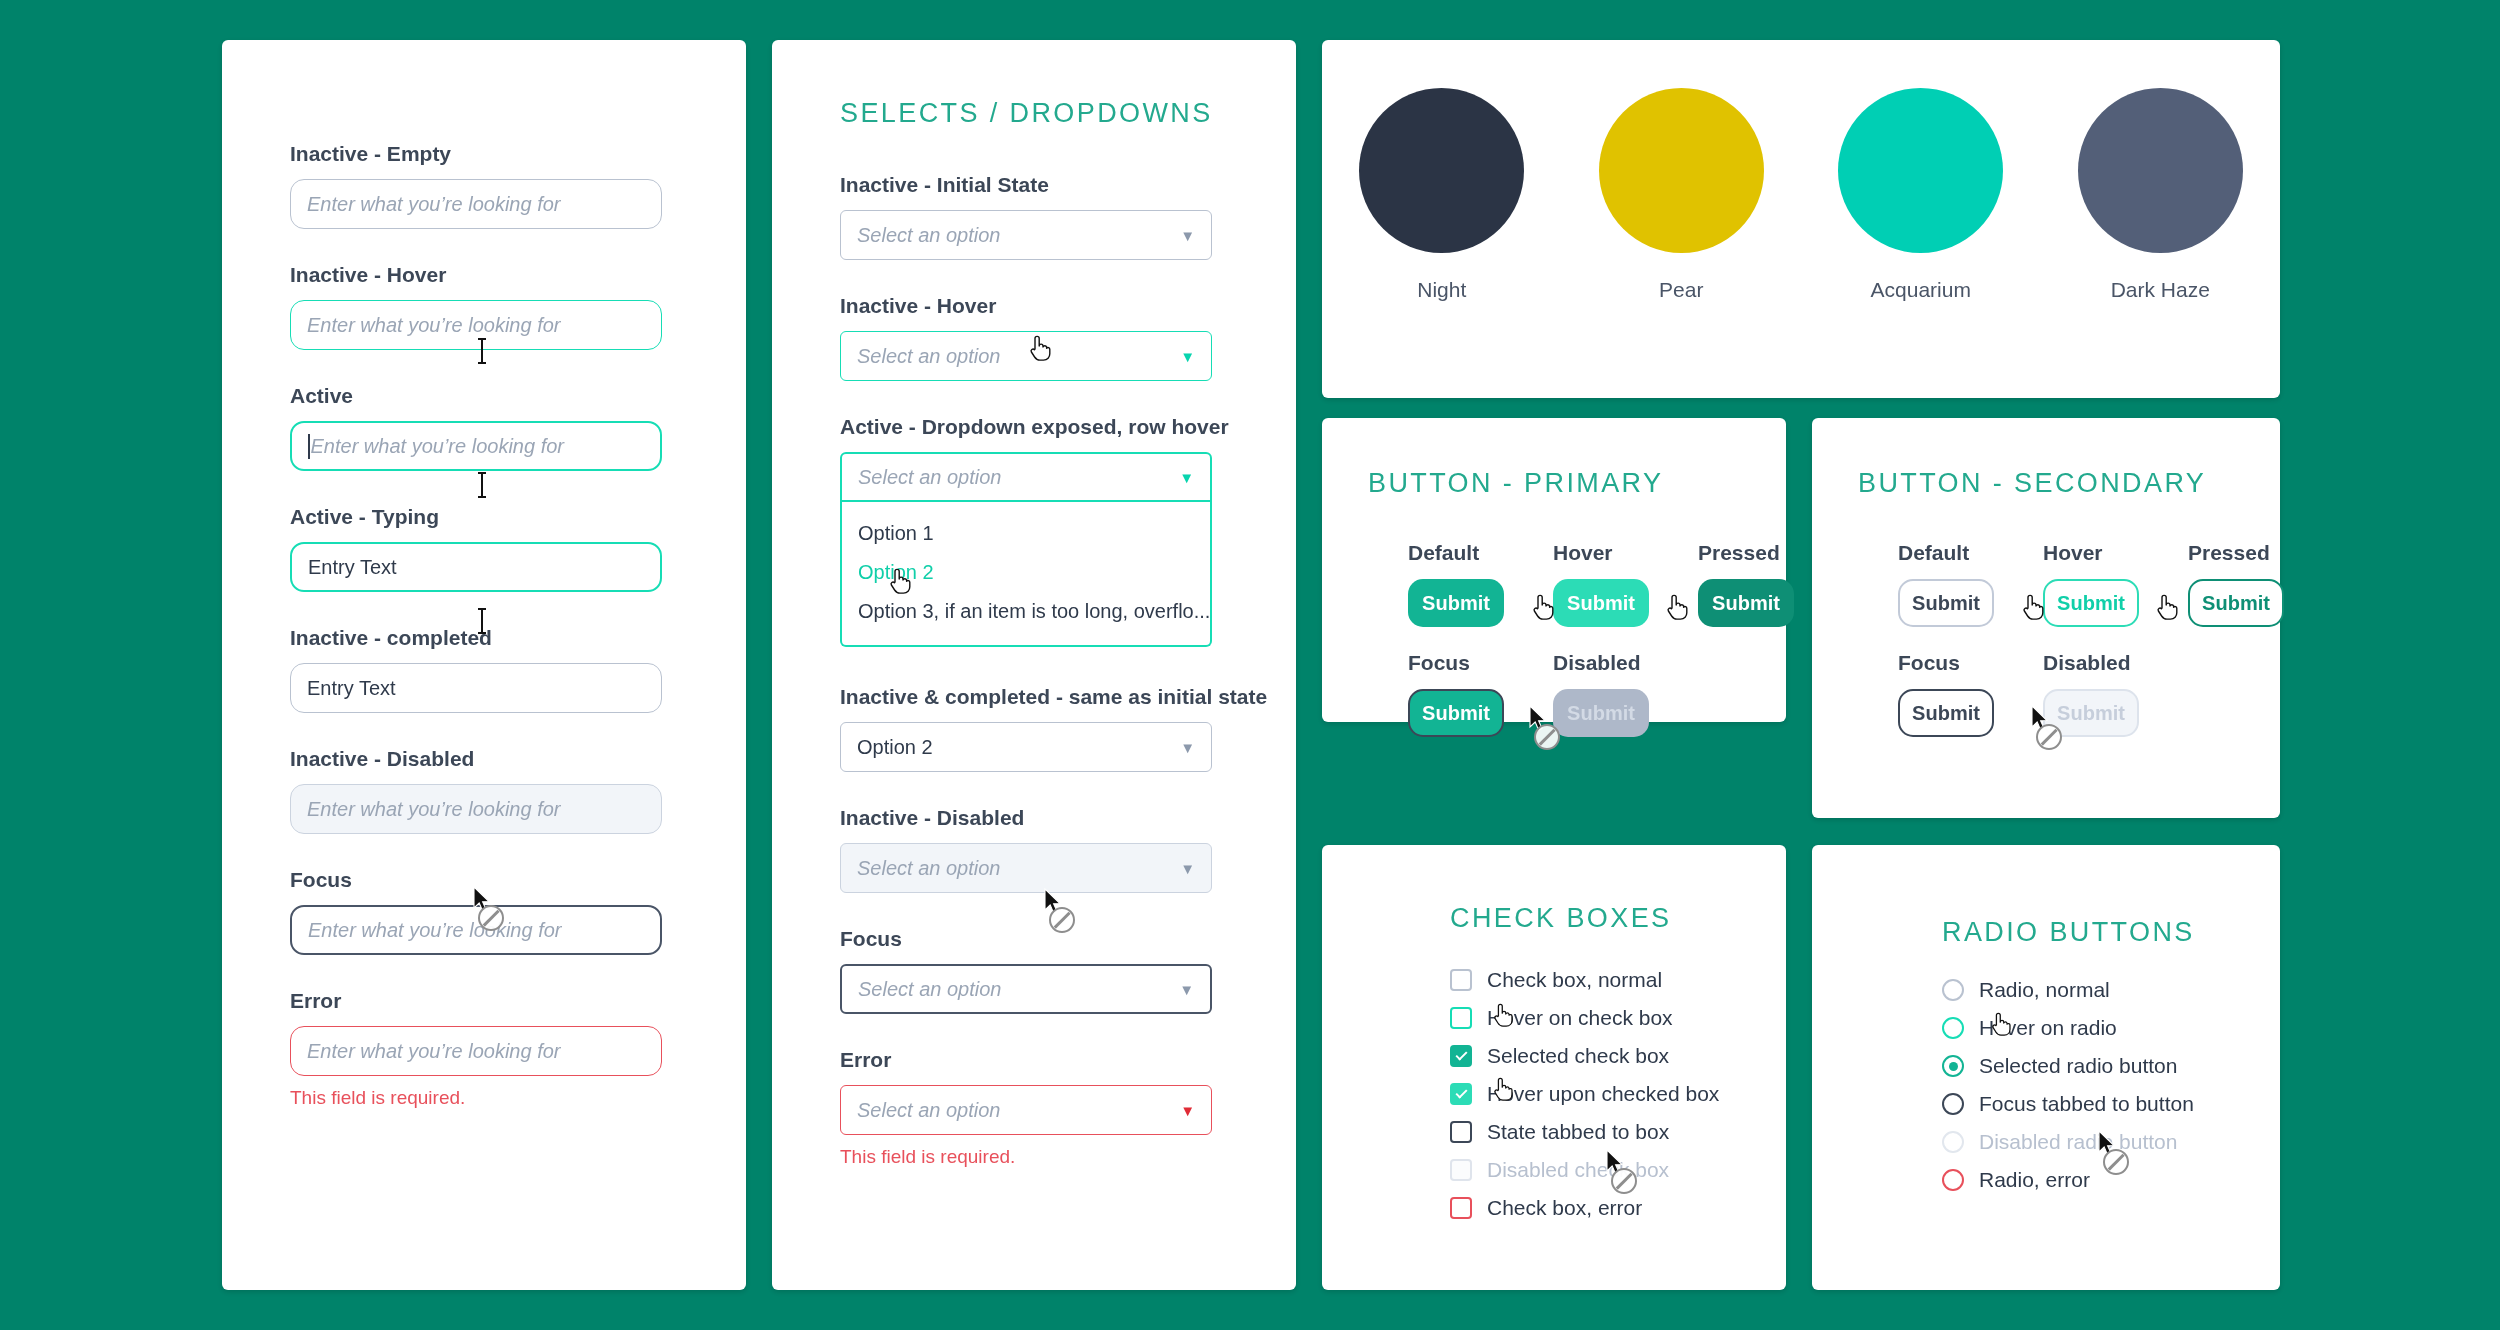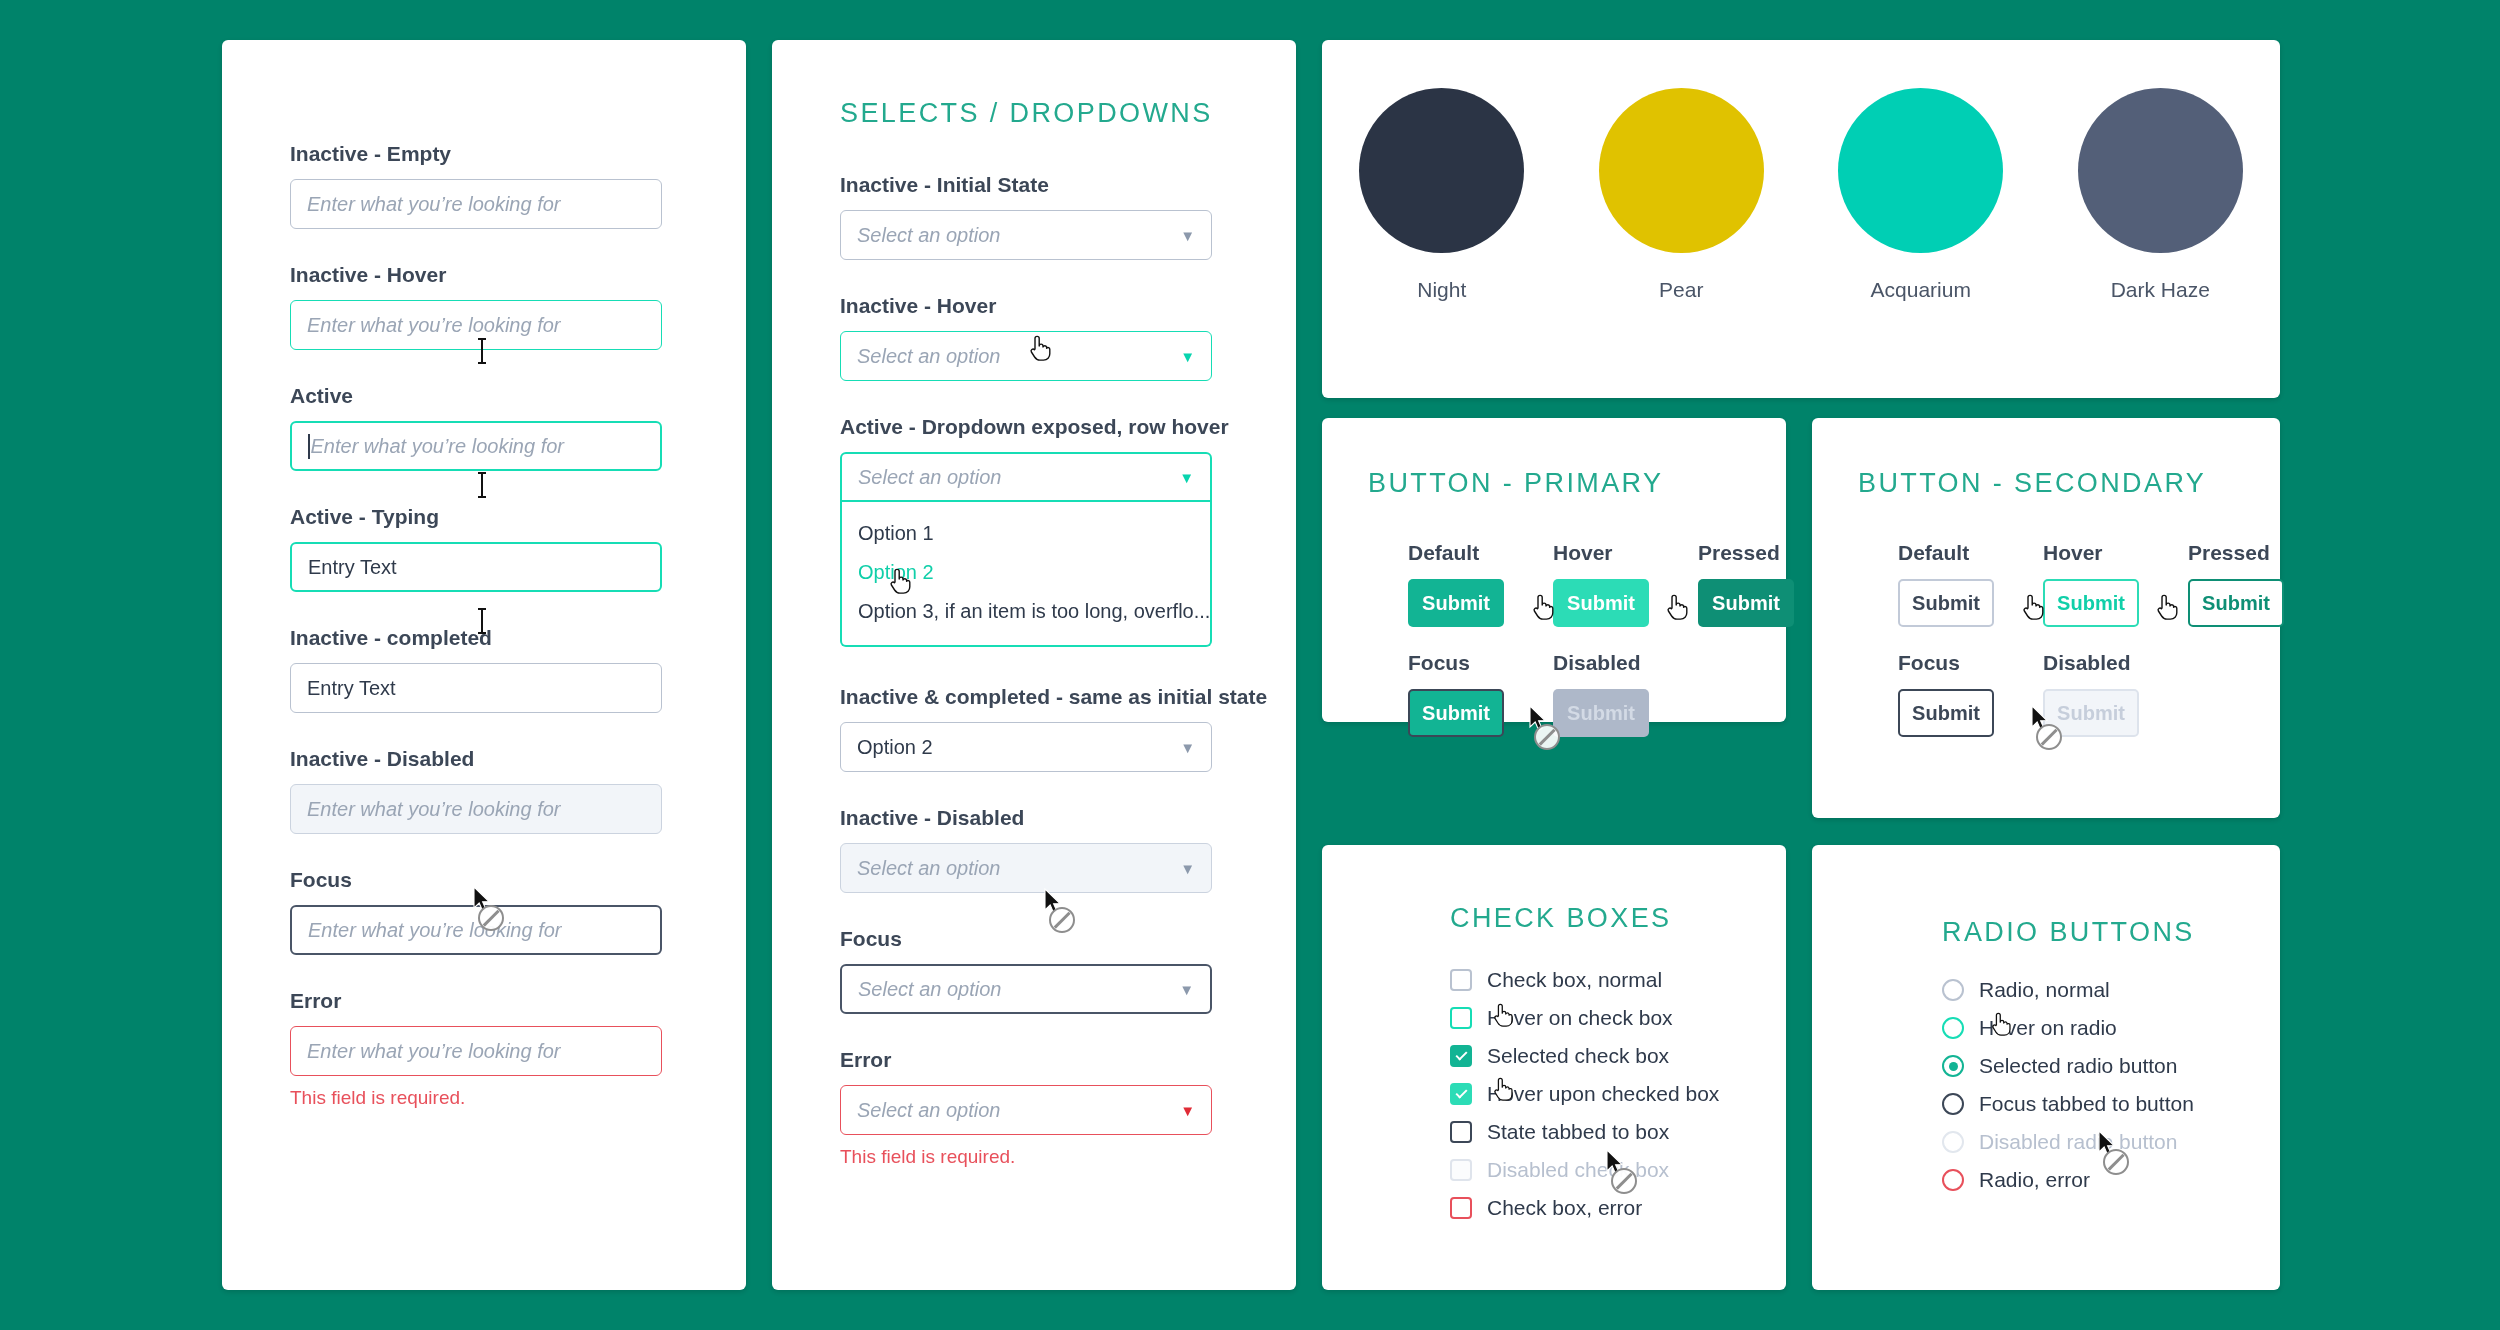--- a/index.html
+++ b/index.html
@@ -29,21 +29,21 @@
     font-size: 21px;
     font-weight: bold;
     margin-bottom: 13px;
   }
   .field-group { margin-bottom: 34px; }
 
   
   .tinput {
     width: 372px; height: 50px;
     border: 1.5px solid #B9C2D0;
-    border-radius: 6px;
+    border-radius: 14px;
     background: #fff;
     display: flex; align-items: center;
     padding: 0 16px;
     font-size: 20px;
     position: relative;
   }
   .tinput .ph { color: #9AA5B5; font-style: italic; }
   .tinput .val { color: #2F3A4B; }
   .tinput.hover  { border-color: #16DDB5; }
   .tinput.active { border-color: #16DDB5; border-width: 2px; }
@@ -97,21 +97,21 @@
   .sw-row { display: flex; justify-content: space-around; align-items: flex-start; padding-top: 8px; }
   .sw-item { text-align: center; width: 210px; }
   .sw-dot { width: 165px; height: 165px; border-radius: 50%; margin: 0 auto; }
   .sw-name { margin-top: 25px; font-size: 21px; color: #4A5567; }
 
   
   .btn-grid { display: grid; grid-template-columns: 145px 145px 145px; row-gap: 24px; margin-left: 40px; }
   .btn-col-label { font-size: 21px; font-weight: bold; color: #3C4757; margin-bottom: 14px; }
   .btn {
     width: 96px; height: 48px;
-    border-radius: 5px; border: 2px solid transparent;
+    border-radius: 15px; border: 2px solid transparent;
     font-size: 20px; font-weight: bold;
     display: flex; align-items: center; justify-content: center;
     position: relative;
   }
   .btn.p-default { background: #12B494; color: #fff; }
   .btn.p-hover   { background: #2CDCB6; color: #fff; }
   .btn.p-pressed { background: #0E8F75; color: #fff; }
   .btn.p-focus   { background: #12B494; color: #fff; border-color: #3C4757; }
   .btn.p-disabled{ background: #AEB8C9; color: #D3DAE5; }
   .btn.s-default { background: #fff; color: #3C4757; border-color: #C2CAD8; }

